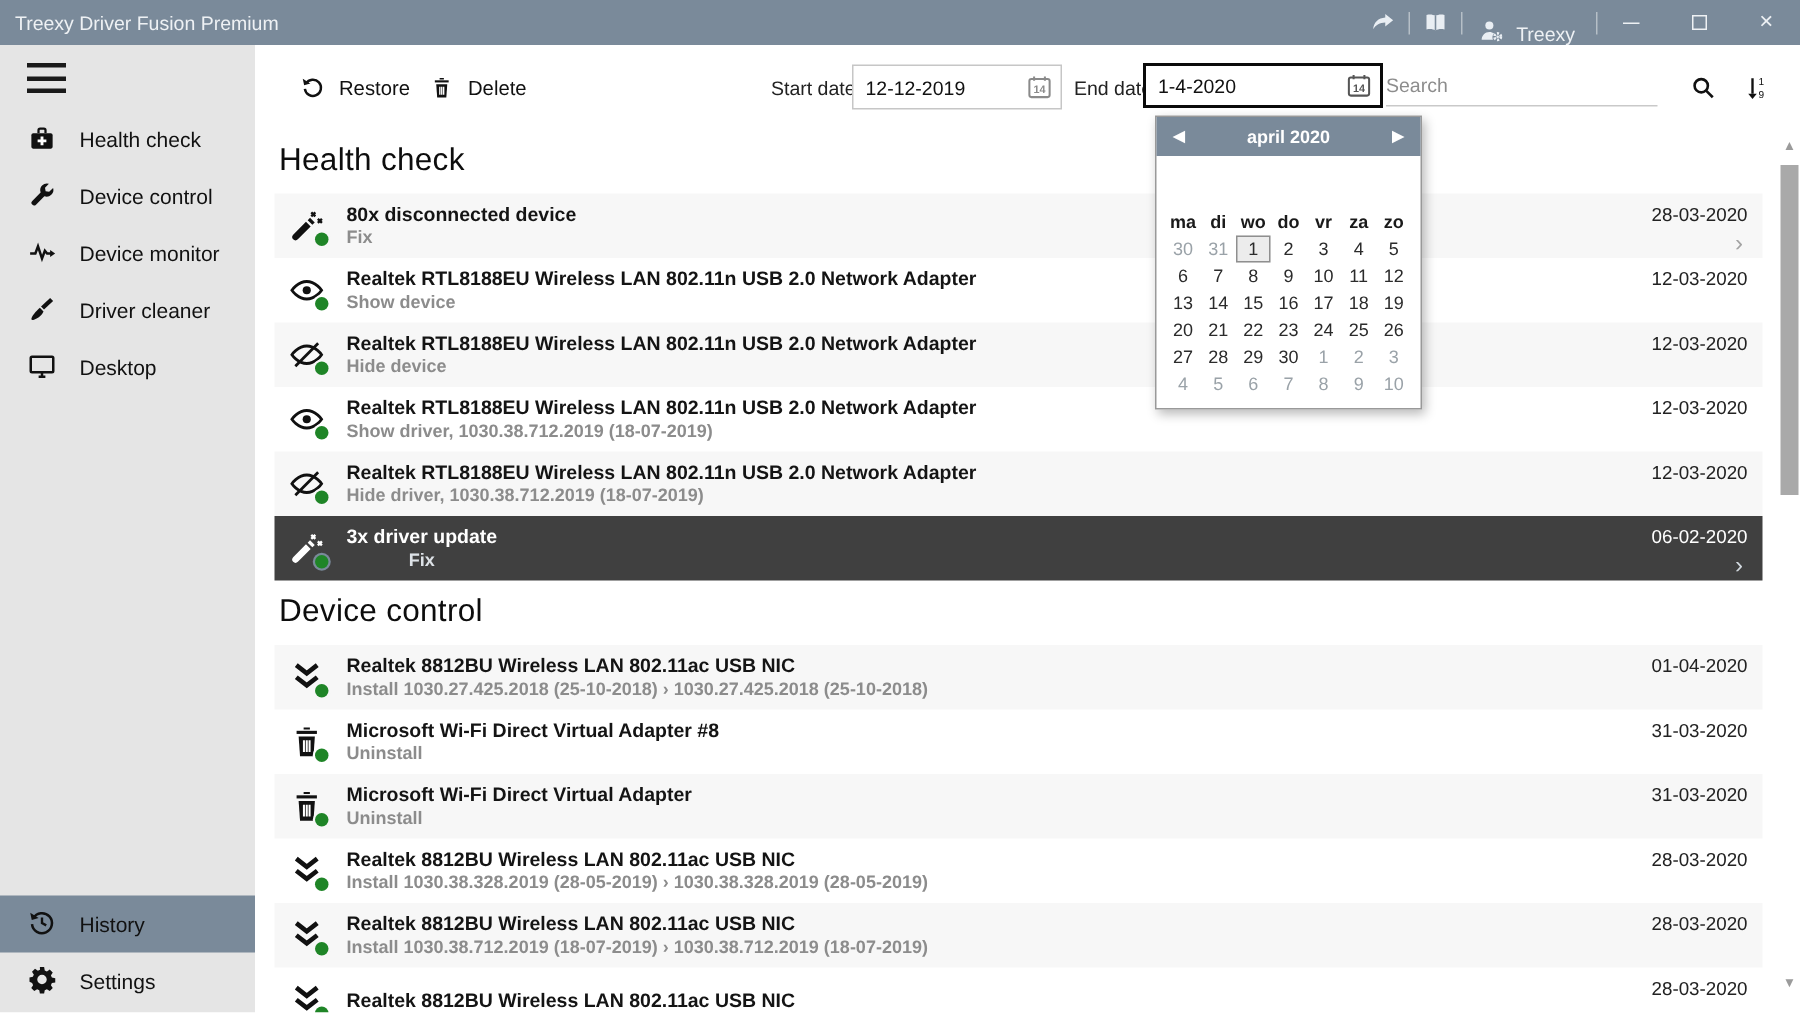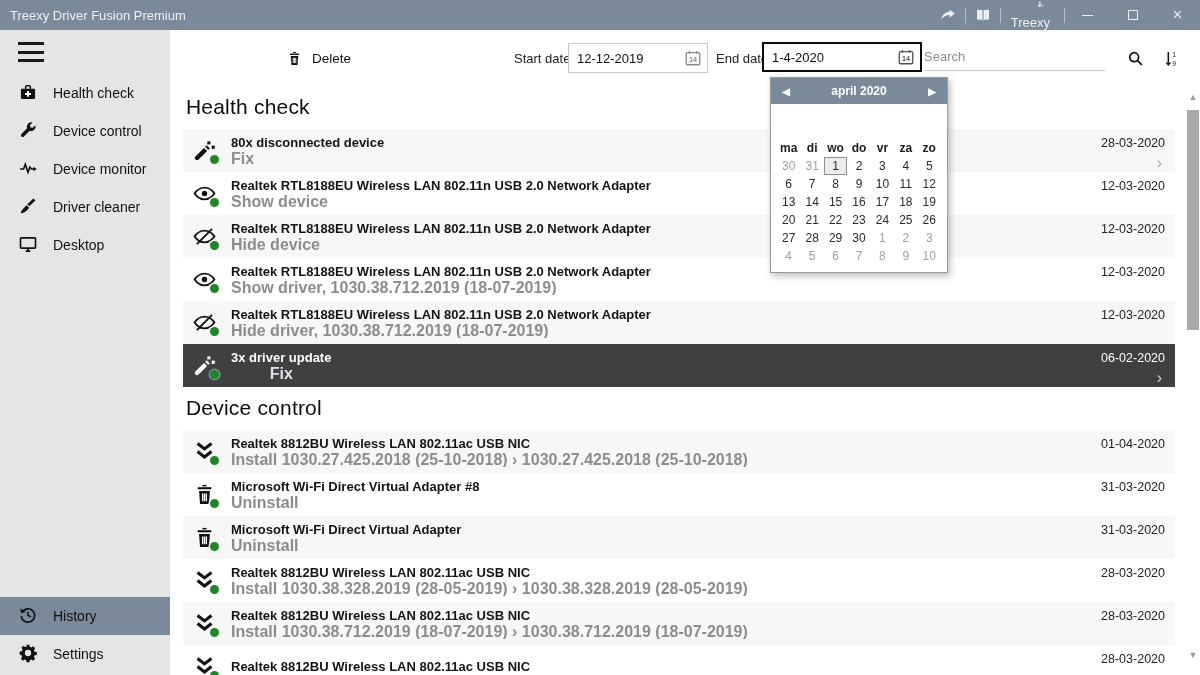--- a/index.html
+++ b/index.html
@@ -7,21 +7,21 @@
   body { font-family:"Liberation Sans", sans-serif; background:#fff; position:relative; color:#111; }
 
   
   .titlebar { position:absolute; left:0; top:0; width:1200px; height:30px; background:#7a8a9a;
               display:flex; align-items:center; color:#eef1f4; }
   .tb-title { margin-left:10px; font-size:13px; }
   .tb-right { margin-left:auto; display:flex; align-items:center; height:100%; }
   .tb-icon { width:34px; height:30px; display:flex; align-items:center; justify-content:center; cursor:pointer; }
   .tb-icon svg { width:18px; height:18px; }
   .tb-sep { width:1px; height:15px; background:rgba(255,255,255,.45); }
-  .tb-account { display:flex; align-items:flex-end; gap:7px; padding:0 14px 0 10px; height:100%; font-size:13px; cursor:pointer;flex-direction:column; }
+  .tb-account { display:flex; align-items:flex-end; gap:7px; padding:0 14px 0 10px; height:100%; font-size:13px; cursor:pointer; }
   .tb-account svg { width:19px; height:19px; }
   .tb-btn { width:45px; height:30px; display:flex; align-items:center; justify-content:center; font-size:16px; cursor:pointer; }
   .min-glyph { width:11px; height:1px; background:#eef1f4; display:block; }
   .max-glyph { width:10px; height:10px; border:1px solid #eef1f4; display:block; }
 
   
   .sidebar { position:absolute; left:0; top:30px; width:170px; bottom:0; background:#e5e5e5; }
   .hamburger { margin:12px 0 12px 18px; width:26px; height:20px; display:flex; flex-direction:column; justify-content:space-between; cursor:pointer; }
   .hamburger span { display:block; width:26px; height:3px; background:#1a1a1a; }
   .nav-item { height:38px; display:flex; align-items:center; padding-left:18px; gap:15px; font-size:14px; cursor:pointer; }
@@ -61,21 +61,21 @@
   .row.selected { background:#404040;text-align:center; }
   .row-icon { position:relative; width:25px; height:25px; margin-right:14px; flex:none; }
   .row-icon svg { width:25px; height:25px; }
   .row.selected .row-icon svg path, .row.selected .row-icon svg circle { stroke:#fff; }
   .row.selected .row-icon svg path[fill="#111"] { fill:#fff; stroke:none; }
   .badge { position:absolute; right:-2px; bottom:-1px; width:9px; height:9px; border-radius:50%; background:#1f8527; box-shadow:0 0 0 1.5px #fff; }
   .row.alt .badge { box-shadow:0 0 0 1.5px #f7f7f7; }
   .row.selected .badge { box-shadow:0 0 0 1.5px #7a8a9a; }
   .row-text { display:flex; flex-direction:column; overflow:hidden; padding-right:95px;font-weight:bold; }
   .row-title { font-size:13px; color:#141414; line-height:16px; white-space:nowrap; }
-  .row-sub { font-size:16px; color:#8c8c8c; line-height:15px; white-space:nowrap; }
+  .row-sub { font-size:12px; color:#8c8c8c; line-height:15px; white-space:nowrap; }
   .row.selected .row-title { color:#fff; }
   .row.selected .row-sub { color:#dde2e7; }
   .row-date { position:absolute; right:10px; top:7px; font-size:12.5px; color:#222; }
   .row.selected .row-date { color:#fff; }
   .row-chevron { position:absolute; right:13px; bottom:2px; font-size:16px; line-height:14px; color:#a3a3a3; }
   .row.selected .row-chevron { color:#d2d9df; }
 
   
   .scrollbar { position:absolute; right:0; top:86px; width:14px; bottom:0; background:#fff; }
   .sb-arrow { position:absolute; left:0; width:14px; height:14px; display:flex; align-items:center; justify-content:center;
@@ -191,20 +191,27 @@
       <div class="nav-item">
         <span><svg viewBox="0 0 24 24">
             <path fill="#111" fill-rule="evenodd" d="M10.3 2h3.4l.5 2.7c.6.2 1.2.4 1.7.8l2.3-1.5 2.4 2.4-1.5 2.3c.3.5.6 1.1.8 1.7l2.7.5v3.4l-2.7.5c-.2.6-.4 1.2-.8 1.7l1.5 2.3-2.4 2.4-2.3-1.5c-.5.3-1.1.6-1.7.8l-.5 2.7h-3.4l-.5-2.7a7.8 7.8 0 0 1-1.7-.8l-2.3 1.5-2.4-2.4 1.5-2.3c-.3-.5-.6-1.1-.8-1.7L2 13.7v-3.4l2.7-.5c.2-.6.4-1.2.8-1.7L4 5.8l2.4-2.4 2.3 1.5c.5-.3 1.1-.6 1.7-.8zM12 8.2a3.8 3.8 0 1 0 0 7.6 3.8 3.8 0 0 0 0-7.6z"></path>
           </svg></span>
         <span>Settings</span>
       </div>
     </div>
 </div>
 
 <div class="toolbar">
+  <div class="tool-btn btn-restore">
+    <svg viewBox="0 0 24 24">
+        <path fill="none" stroke="#111" stroke-width="2.3" d="M5.6 8.2A7.6 7.6 0 1 1 4.6 13"></path>
+        <path fill="#111" d="M2.6 3.6l1.3 6 5.8-1.6z"></path>
+      </svg>
+    <span>Restore</span>
+  </div>
   <div class="tool-btn btn-delete">
     <svg viewBox="0 0 24 24">
         <path fill="#111" d="M10 2.8h4v1.4h-4z"></path>
         <rect x="5.5" y="5" width="13" height="2" fill="#111"></rect>
         <path fill="#111" d="M6.8 8.6h10.4l-.9 12.6H7.7z"></path>
         <path stroke="#fff" stroke-width="1.3" fill="none" d="M10.2 11v7.5M12 11v7.5M13.8 11v7.5"></path>
       </svg>
     <span>Delete</span>
   </div>
   <div class="tool-label lbl-start">Start date</div>

